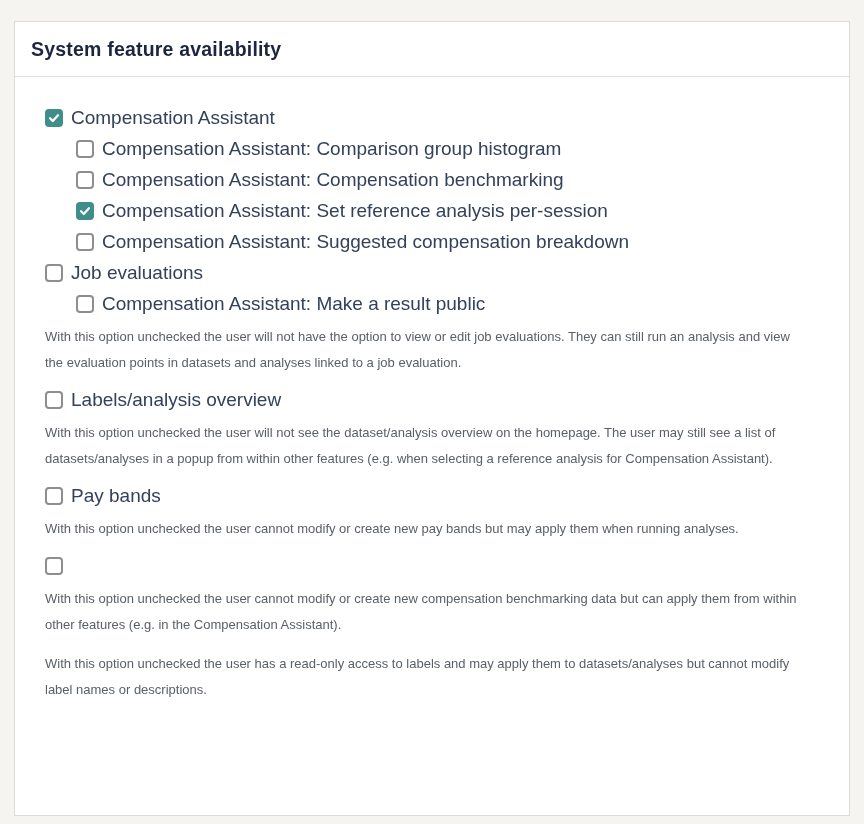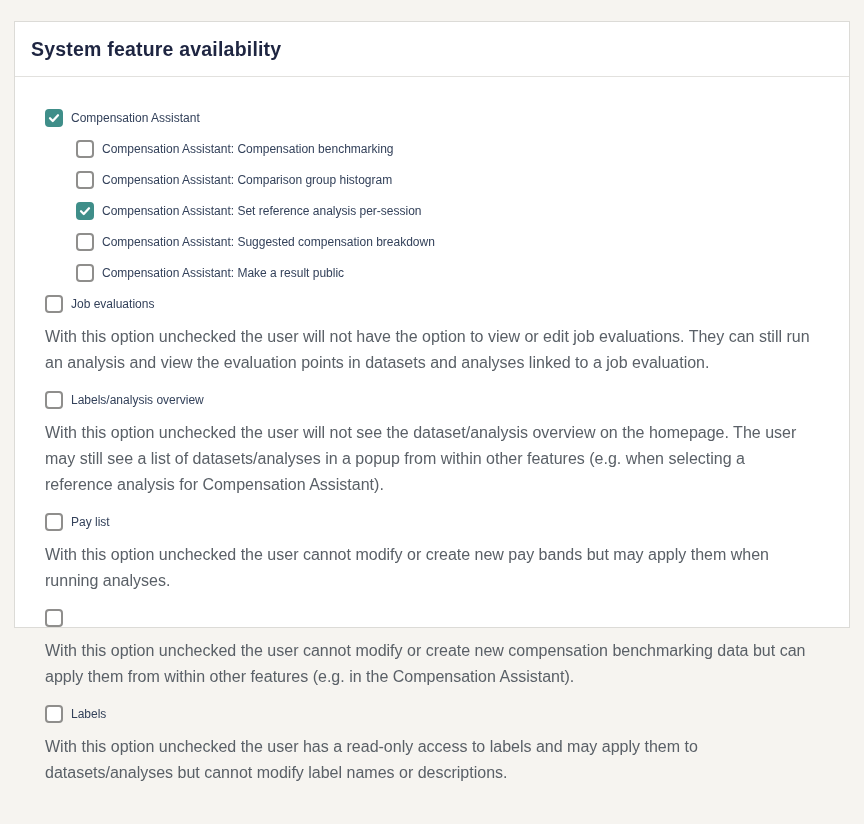--- a/index.html
+++ b/index.html
@@ -5,21 +5,21 @@
   * { margin: 0; padding: 0; box-sizing: border-box; }
   html, body {
     width: 864px; height: 824px;
     background: #f6f4f0;
     font-family: "Liberation Sans", sans-serif;
     overflow: hidden;
   }
   .card {
     position: absolute;
     left: 14px; top: 21px;
-    width: 836px; height: 607px;
+    width: 836px; height: 795px;
     background: #ffffff;
     border: 1px solid #dcdbd7;
   }
   .card-header {
     padding: 16px 16px 15px 16px;
     border-bottom: 1px solid #e2e1de;
   }
   .card-title {
     font-size: 19.5px;
     font-weight: bold;
@@ -48,27 +48,27 @@
   }
   .checkbox.unchecked {
     background: #ffffff;
     border: 2px solid #8f8e8c;
   }
   .checkbox.checked {
     background: #3f8e89;
     border: 2px solid #3f8e89;
   }
   .feature-label {
-    font-size: 12px;
+    font-size: 19px;
     color: #33415a;
     line-height: 22px;
     cursor: pointer;
   }
   .feature-description {
-    font-size: 16px;
+    font-size: 13px;
     line-height: 26px;
     color: #5a6067;
     margin: 1px 8px 13px 0;
     max-width: 776px;
   }
 </style>
 </head>
 <body>
 
 <div class="card">
@@ -79,60 +79,56 @@
       <div class="feature-row">
         <span class="checkbox checked">
           <svg viewBox="0 0 24 24" width="12" height="12" aria-hidden="true">
             <path d="M4 12.5 L9.5 18 L20 6.5" stroke="#ffffff" stroke-width="4.5" fill="none" stroke-linecap="round" stroke-linejoin="round"></path>
           </svg>
         </span>
         <span class="feature-label">Compensation Assistant</span>
       </div>
       <div class="feature-row indent-1">
         <span class="checkbox unchecked"></span>
-        <span class="feature-label">Compensation Assistant: Compensation benchmarking</span>
+        <span class="feature-label">Compensation Assistant: Comparison group histogram</span>
       </div>
       <div class="feature-row indent-1">
         <span class="checkbox unchecked"></span>
-        <span class="feature-label">Compensation Assistant: Comparison group histogram</span>
+        <span class="feature-label">Compensation Assistant: Compensation benchmarking</span>
       </div>
       <div class="feature-row indent-1">
         <span class="checkbox checked">
           <svg viewBox="0 0 24 24" width="12" height="12" aria-hidden="true">
             <path d="M4 12.5 L9.5 18 L20 6.5" stroke="#ffffff" stroke-width="4.5" fill="none" stroke-linecap="round" stroke-linejoin="round"></path>
           </svg>
         </span>
         <span class="feature-label">Compensation Assistant: Set reference analysis per-session</span>
       </div>
       <div class="feature-row indent-1">
         <span class="checkbox unchecked"></span>
         <span class="feature-label">Compensation Assistant: Suggested compensation breakdown</span>
       </div>
+      <div class="feature-row">
+        <span class="checkbox unchecked"></span>
+        <span class="feature-label">Job evaluations</span>
+      </div>
       <div class="feature-row indent-1">
         <span class="checkbox unchecked"></span>
         <span class="feature-label">Compensation Assistant: Make a result public</span>
-      </div>
-      <div class="feature-row">
-        <span class="checkbox unchecked"></span>
-        <span class="feature-label">Job evaluations</span>
       </div>
       <p class="feature-description">With this option unchecked the user will not have the option to view or edit job evaluations. They can still run an analysis and view the evaluation points in datasets and analyses linked to a job evaluation.</p>
       <div class="feature-row">
         <span class="checkbox unchecked"></span>
         <span class="feature-label">Labels/analysis overview</span>
       </div>
       <p class="feature-description">With this option unchecked the user will not see the dataset/analysis overview on the homepage. The user may still see a list of datasets/analyses in a popup from within other features (e.g. when selecting a reference analysis for Compensation Assistant).</p>
       <div class="feature-row">
         <span class="checkbox unchecked"></span>
-        <span class="feature-label">Pay list</span>
+        <span class="feature-label">Pay bands</span>
       </div>
       <p class="feature-description">With this option unchecked the user cannot modify or create new pay bands but may apply them when running analyses.</p>
       <div class="feature-row">
         <span class="checkbox unchecked"></span>
       </div>
       <p class="feature-description">With this option unchecked the user cannot modify or create new compensation benchmarking data but can apply them from within other features (e.g. in the Compensation Assistant).</p>
-      <div class="feature-row">
-        <span class="checkbox unchecked"></span>
-        <span class="feature-label">Labels</span>
-      </div>
       <p class="feature-description">With this option unchecked the user has a read-only access to labels and may apply them to datasets/analyses but cannot modify label names or descriptions.</p>
     </div>
 </div>
 
 </body></html>

